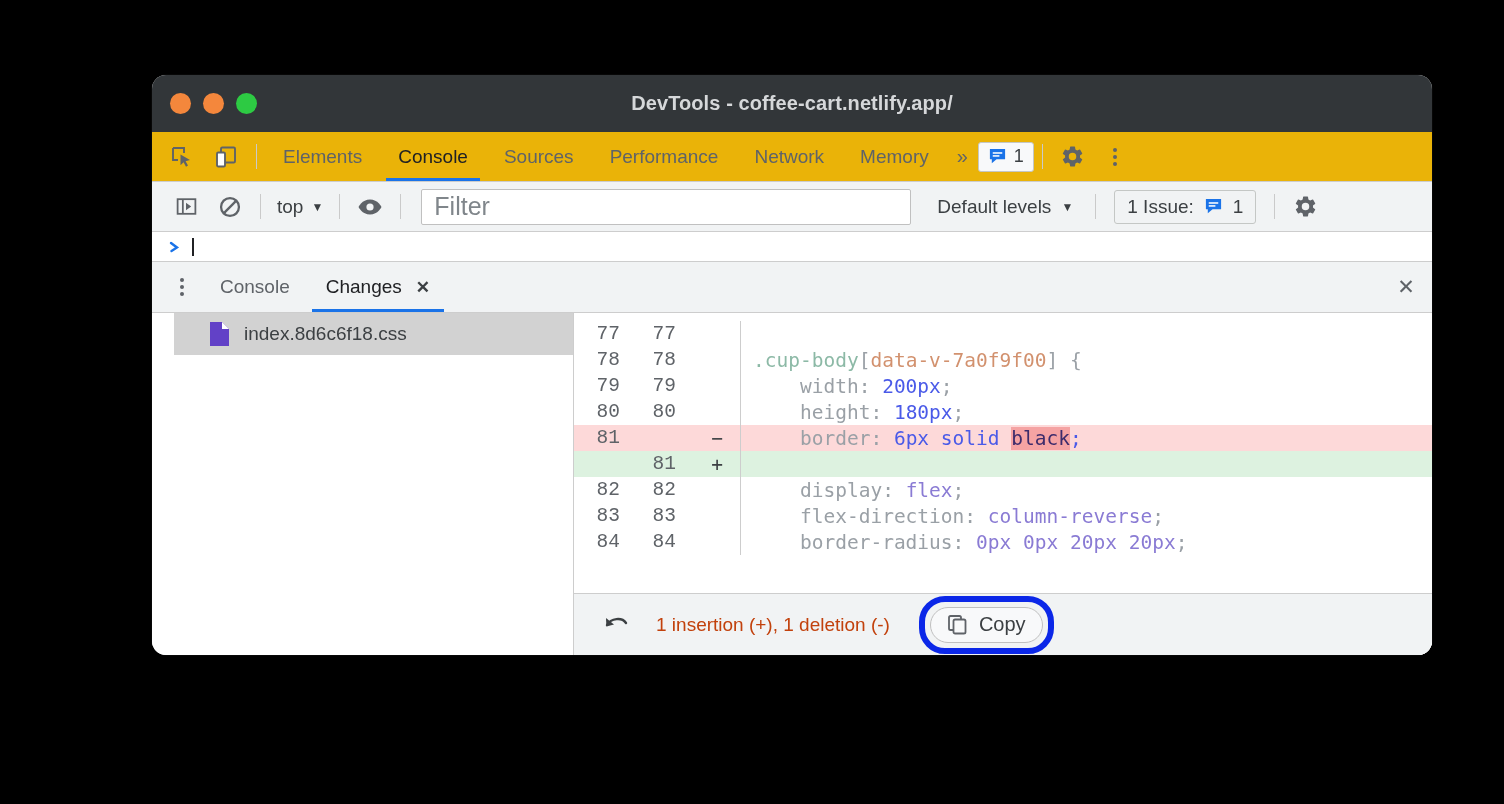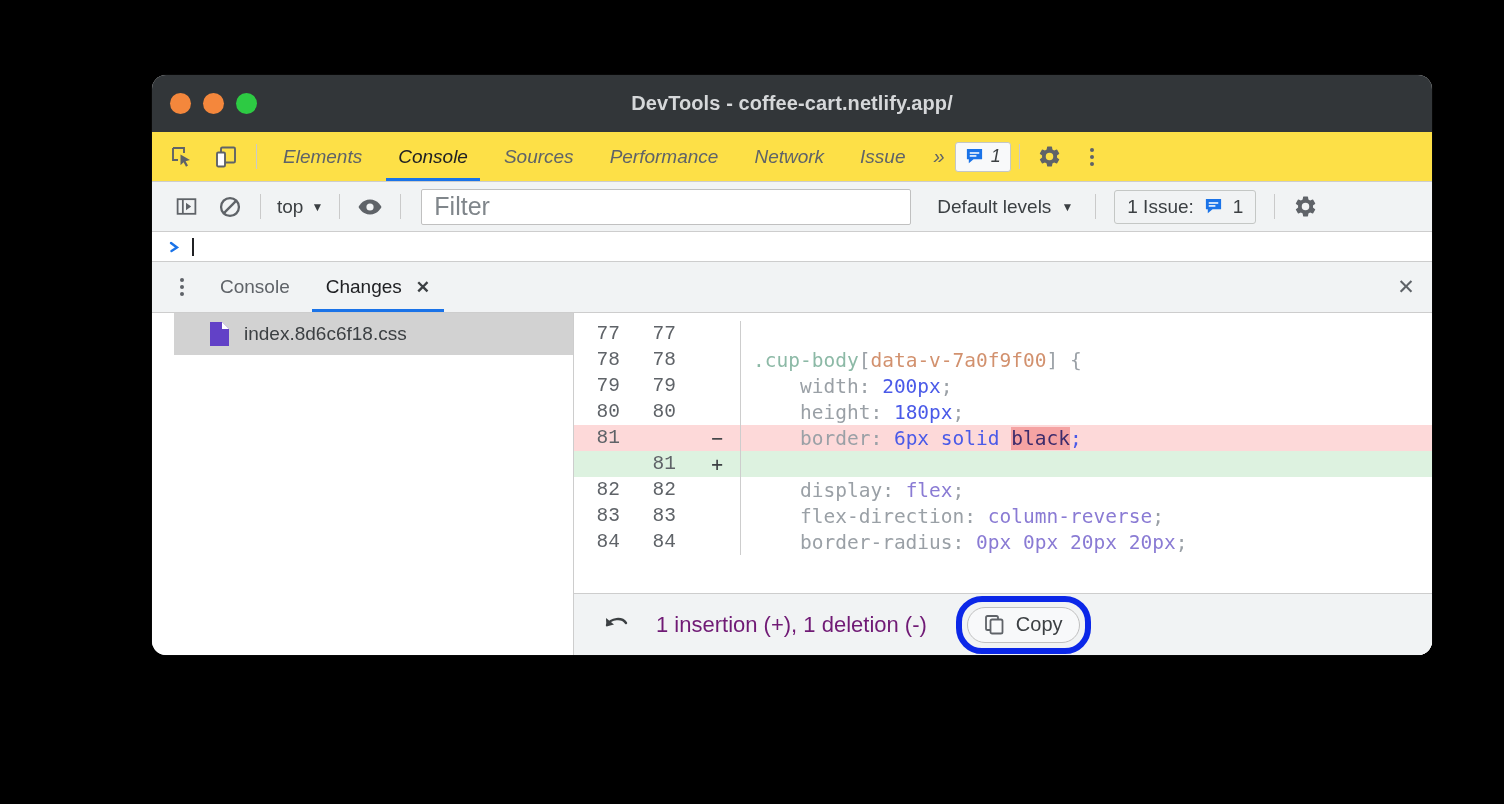--- a/index.html
+++ b/index.html
@@ -58,26 +58,25 @@
     color: #d6d8da;
     font-size: 20px;
     font-weight: bold;
     letter-spacing: 0.1px;
     pointer-events: none;
   }
 
   
   .devtools-tabbar {
     height: 50px;
-    background: #fde047;
+    background: #eab308;
     border-bottom: 1px solid #cdcdcd;
     display: flex;
     align-items: stretch;
     padding-left: 8px;
-    font-style: italic;
   }
 
   .icon-btn {
     display: flex;
     align-items: center;
     justify-content: center;
     width: 44px;
     align-self: center;
     height: 40px;
     cursor: pointer;
@@ -400,22 +399,22 @@
     flex: 0 0 62px;
   }
 
   .revert-btn {
     width: 34px; height: 34px;
     display: flex; align-items: center; justify-content: center;
     cursor: pointer;
   }
 
   .footer-stat {
-    font-size: 22px;
-    color: #701a75;
+    font-size: 19px;
+    color: #c2410c;
   }
 
   .copy-wrap {
     position: relative;
     margin-left: 18px;
     display: flex;
     align-items: center;
   }
   .copy-ring {
     position: absolute;
@@ -488,21 +487,21 @@
       <div class="panel-tab">
         <span>Sources</span>
       </div>
       <div class="panel-tab">
         <span>Performance</span>
       </div>
       <div class="panel-tab">
         <span>Network</span>
       </div>
       <div class="panel-tab">
-        <span>Issue</span>
+        <span>Memory</span>
       </div>
 
       <div class="chev-more">
         <span>»</span>
       </div>
 
       <div class="issues-pill">
         <span>
           <svg width="19" height="19" viewBox="0 0 20 20">
             <path d="M2 2 h16 v11 h-9 l-5 4 v-4 h-2 z" fill="#1a73e8"></path>

